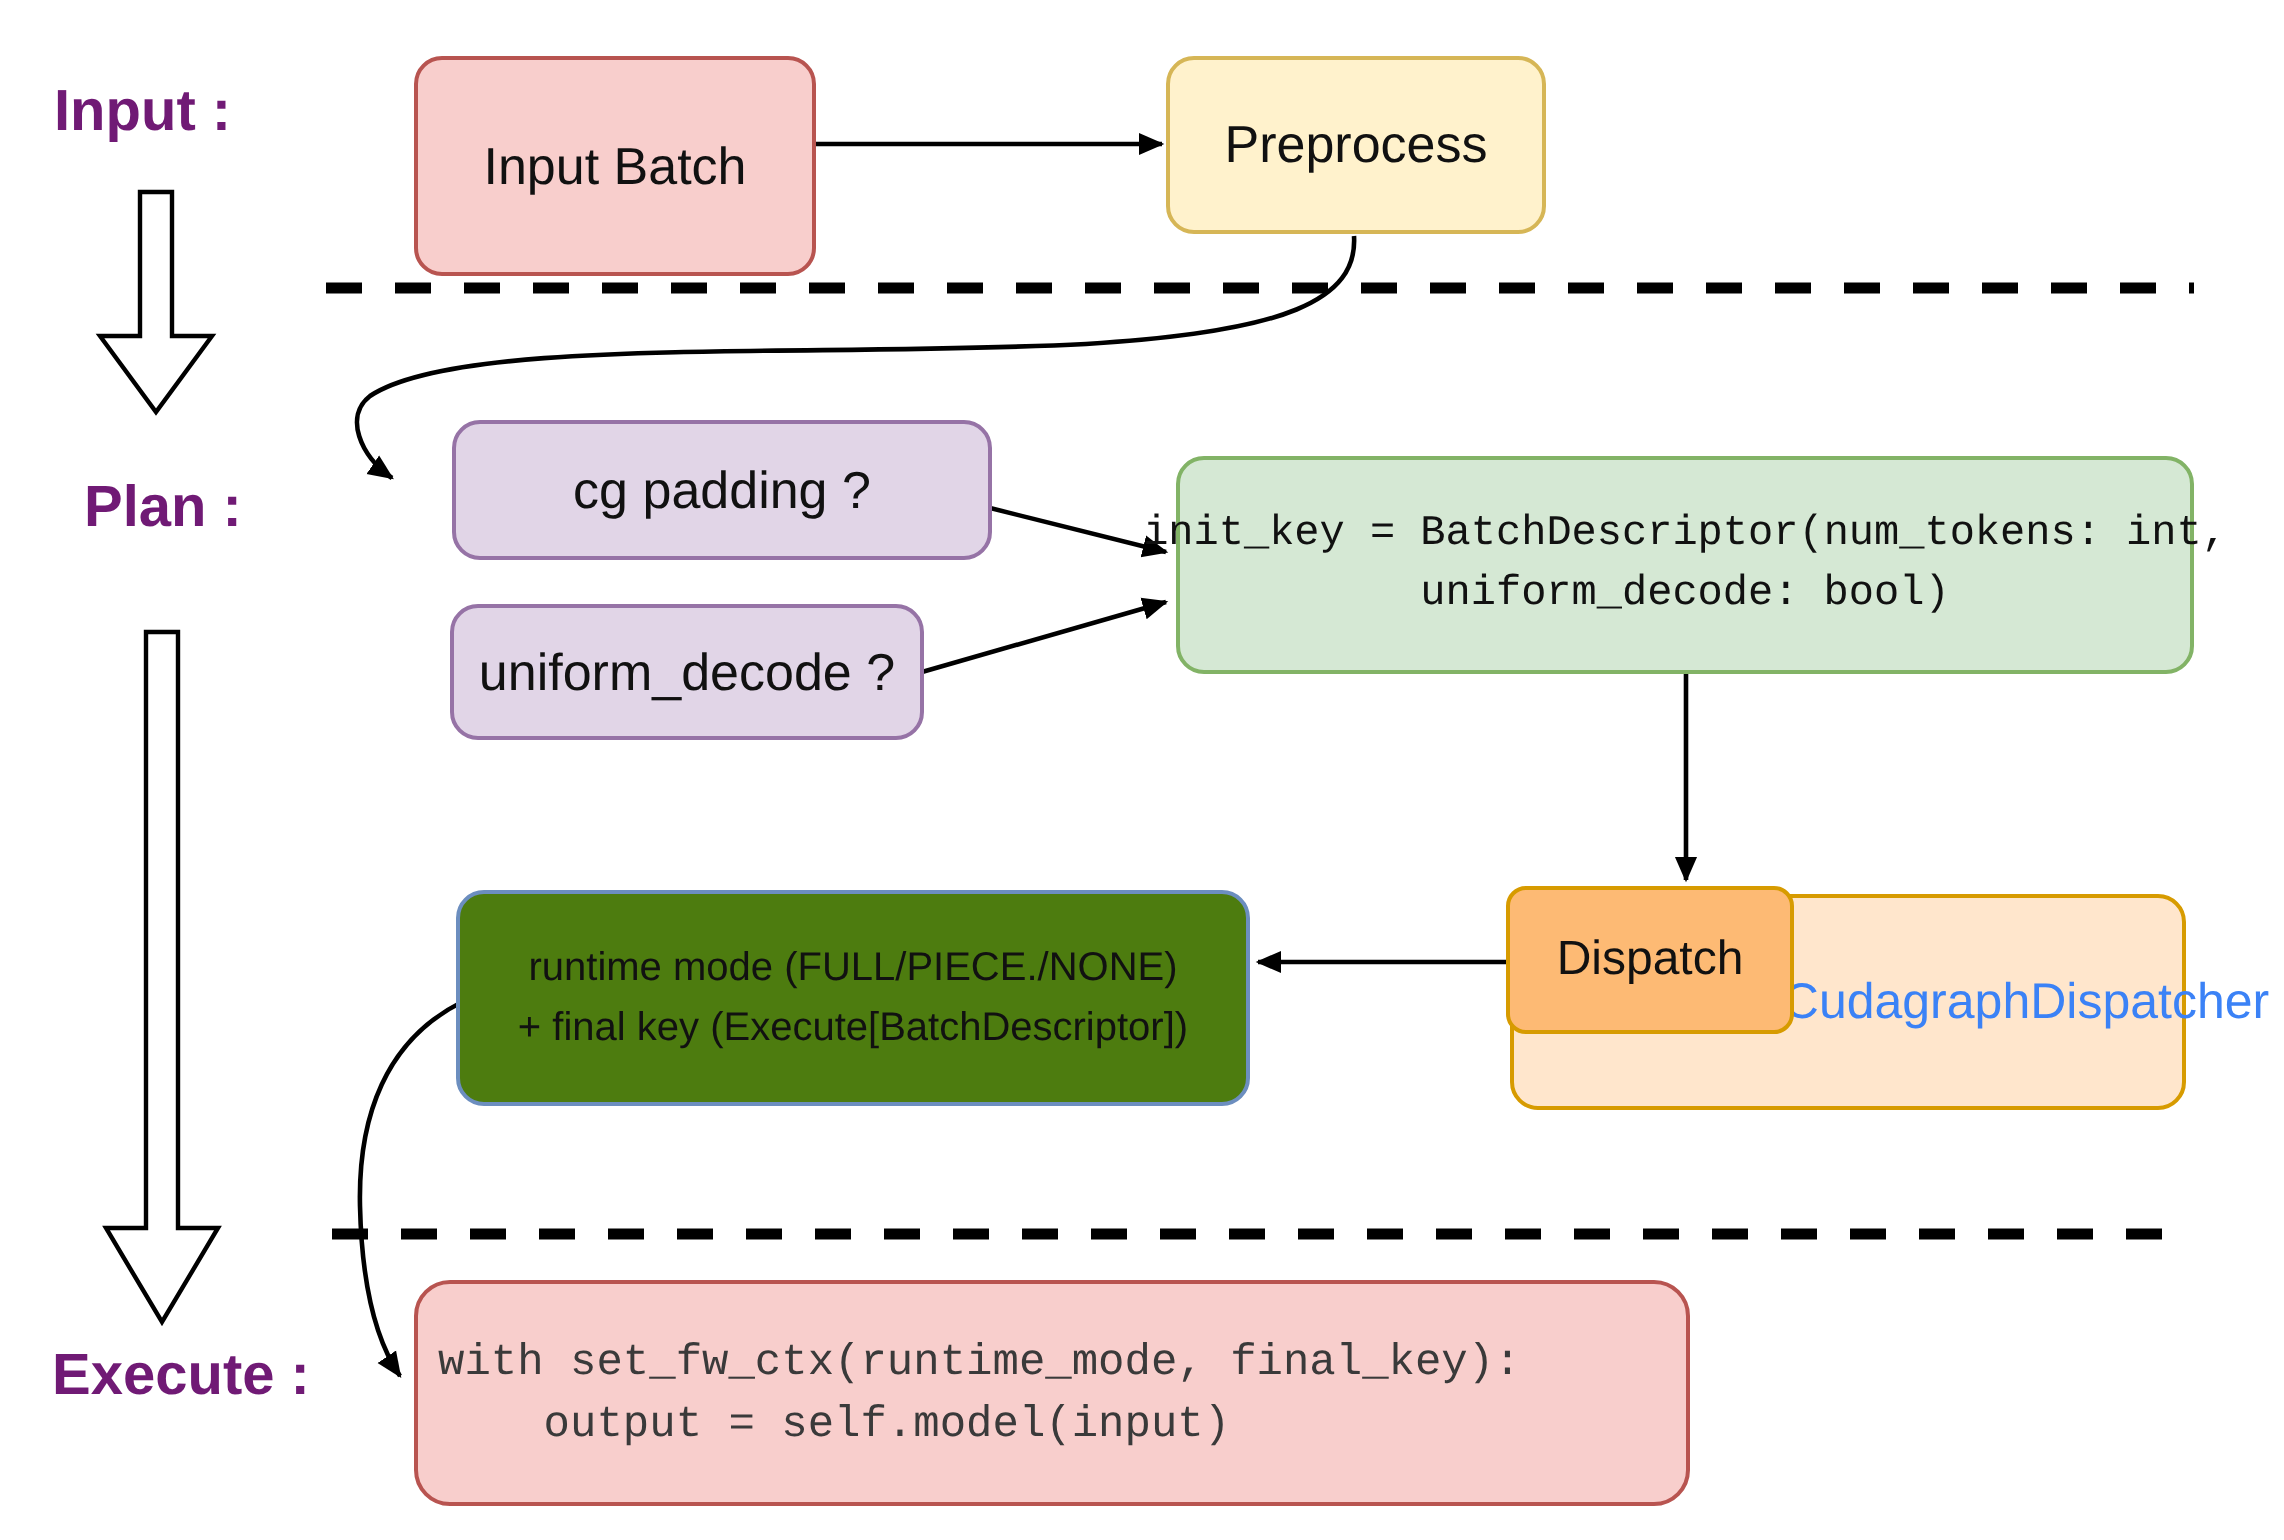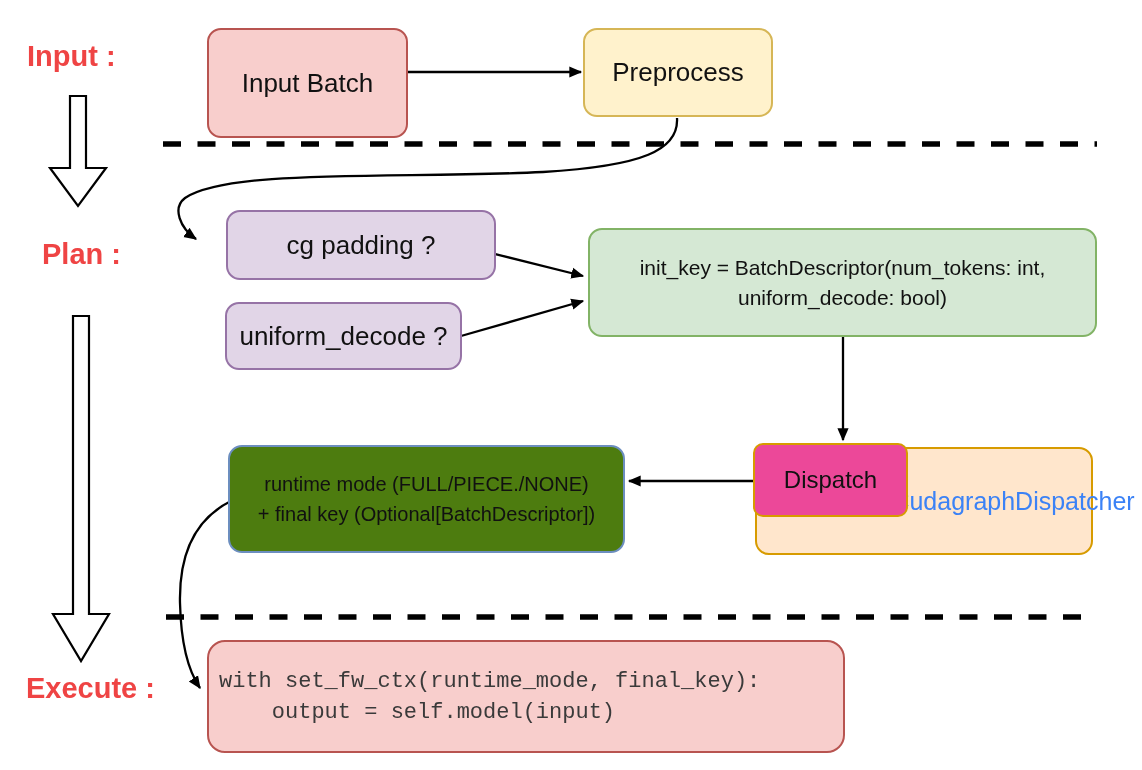--- a/index.html
+++ b/index.html
@@ -7,21 +7,21 @@
     position:relative;
     width:1142px;height:770px;
     background:#ffffff;
     font-family:"Liberation Sans", sans-serif;
     overflow:hidden;
   }
   .stage-label{
     position:absolute;
     font-weight:bold;
     font-size:29px;
-    color:#ef4444;
+    color:#701a75;
     white-space:nowrap;
   }
   .box{
     position:absolute;
     box-sizing:border-box;
     border:2.3px solid #000;
     border-radius:14px;
     display:flex;
     flex-direction:column;
     align-items:center;
@@ -109,39 +109,39 @@
   </div>
 
   <div class="box lbl-26" style="left: 226px; top: 210px; width: 270px; height: 70px; background-color: rgb(225, 213, 231); border-color: rgb(150, 115, 166);">
     <span class="line">cg padding ?</span>
   </div>
 
   <div class="box lbl-26" style="left: 225px; top: 302px; width: 237px; height: 68px; background-color: rgb(225, 213, 231); border-color: rgb(150, 115, 166);">
     <span class="line">uniform_decode ?</span>
   </div>
 
-  <div class="box lbl-21" style="left: 588px; top: 228px; width: 509px; height: 109px; background-color: rgb(213, 232, 212); border-color: rgb(130, 179, 102);">
+  <div class="box lbl-21" style="left: 588px; top: 228px; width: 509px; height: 109px; background-color: rgb(213, 232, 212); border-color: rgb(130, 179, 102); font-family: Liberation Mono, monospace;">
     <span class="line">init_key = BatchDescriptor(num_tokens: int,</span>
     <span class="line">uniform_decode: bool)</span>
   </div>
 
   <div class="box" style="left: 755px; top: 447px; width: 338px; height: 108px; background-color: rgb(255, 230, 204); border-color: rgb(215, 155, 0);">
   </div>
   <div class="cud-text lbl-25" style="left:933px;top:447px;width:160px;height:108px;">
     <span class="line">Cudagraph</span>
     <span class="line">Dispatcher</span>
   </div>
 
-  <div class="box lbl-24" style="left: 753px; top: 443px; width: 155px; height: 74px; border-radius: 10px; background-color: #ec4899; border-color: rgb(215, 155, 0);">
+  <div class="box lbl-24" style="left: 753px; top: 443px; width: 144px; height: 74px; border-radius: 10px; background-color: #fdba74; border-color: rgb(215, 155, 0);">
     <span class="line">Dispatch</span>
   </div>
 
   <div class="box lbl-20" style="left: 228px; top: 445px; width: 397px; height: 108px; background-color: #4d7c0f; border-color: rgb(108, 142, 191);">
     <span class="line">runtime mode (FULL/PIECE./NONE)</span>
-    <span class="line">+ final key (Optional[BatchDescriptor])</span>
+    <span class="line">+ final key (Execute[BatchDescriptor])</span>
   </div>
 
   <div class="box code-box" style="left: 207px; top: 640px; width: 638px; height: 113px; background-color: rgb(248, 206, 204); border-color: rgb(184, 84, 80);">
     <span class="code-line">with set_fw_ctx(runtime_mode, final_key):</span>
     <span class="code-line">    output = self.model(input)</span>
   </div>
 
 </div>
 
 </body></html>

